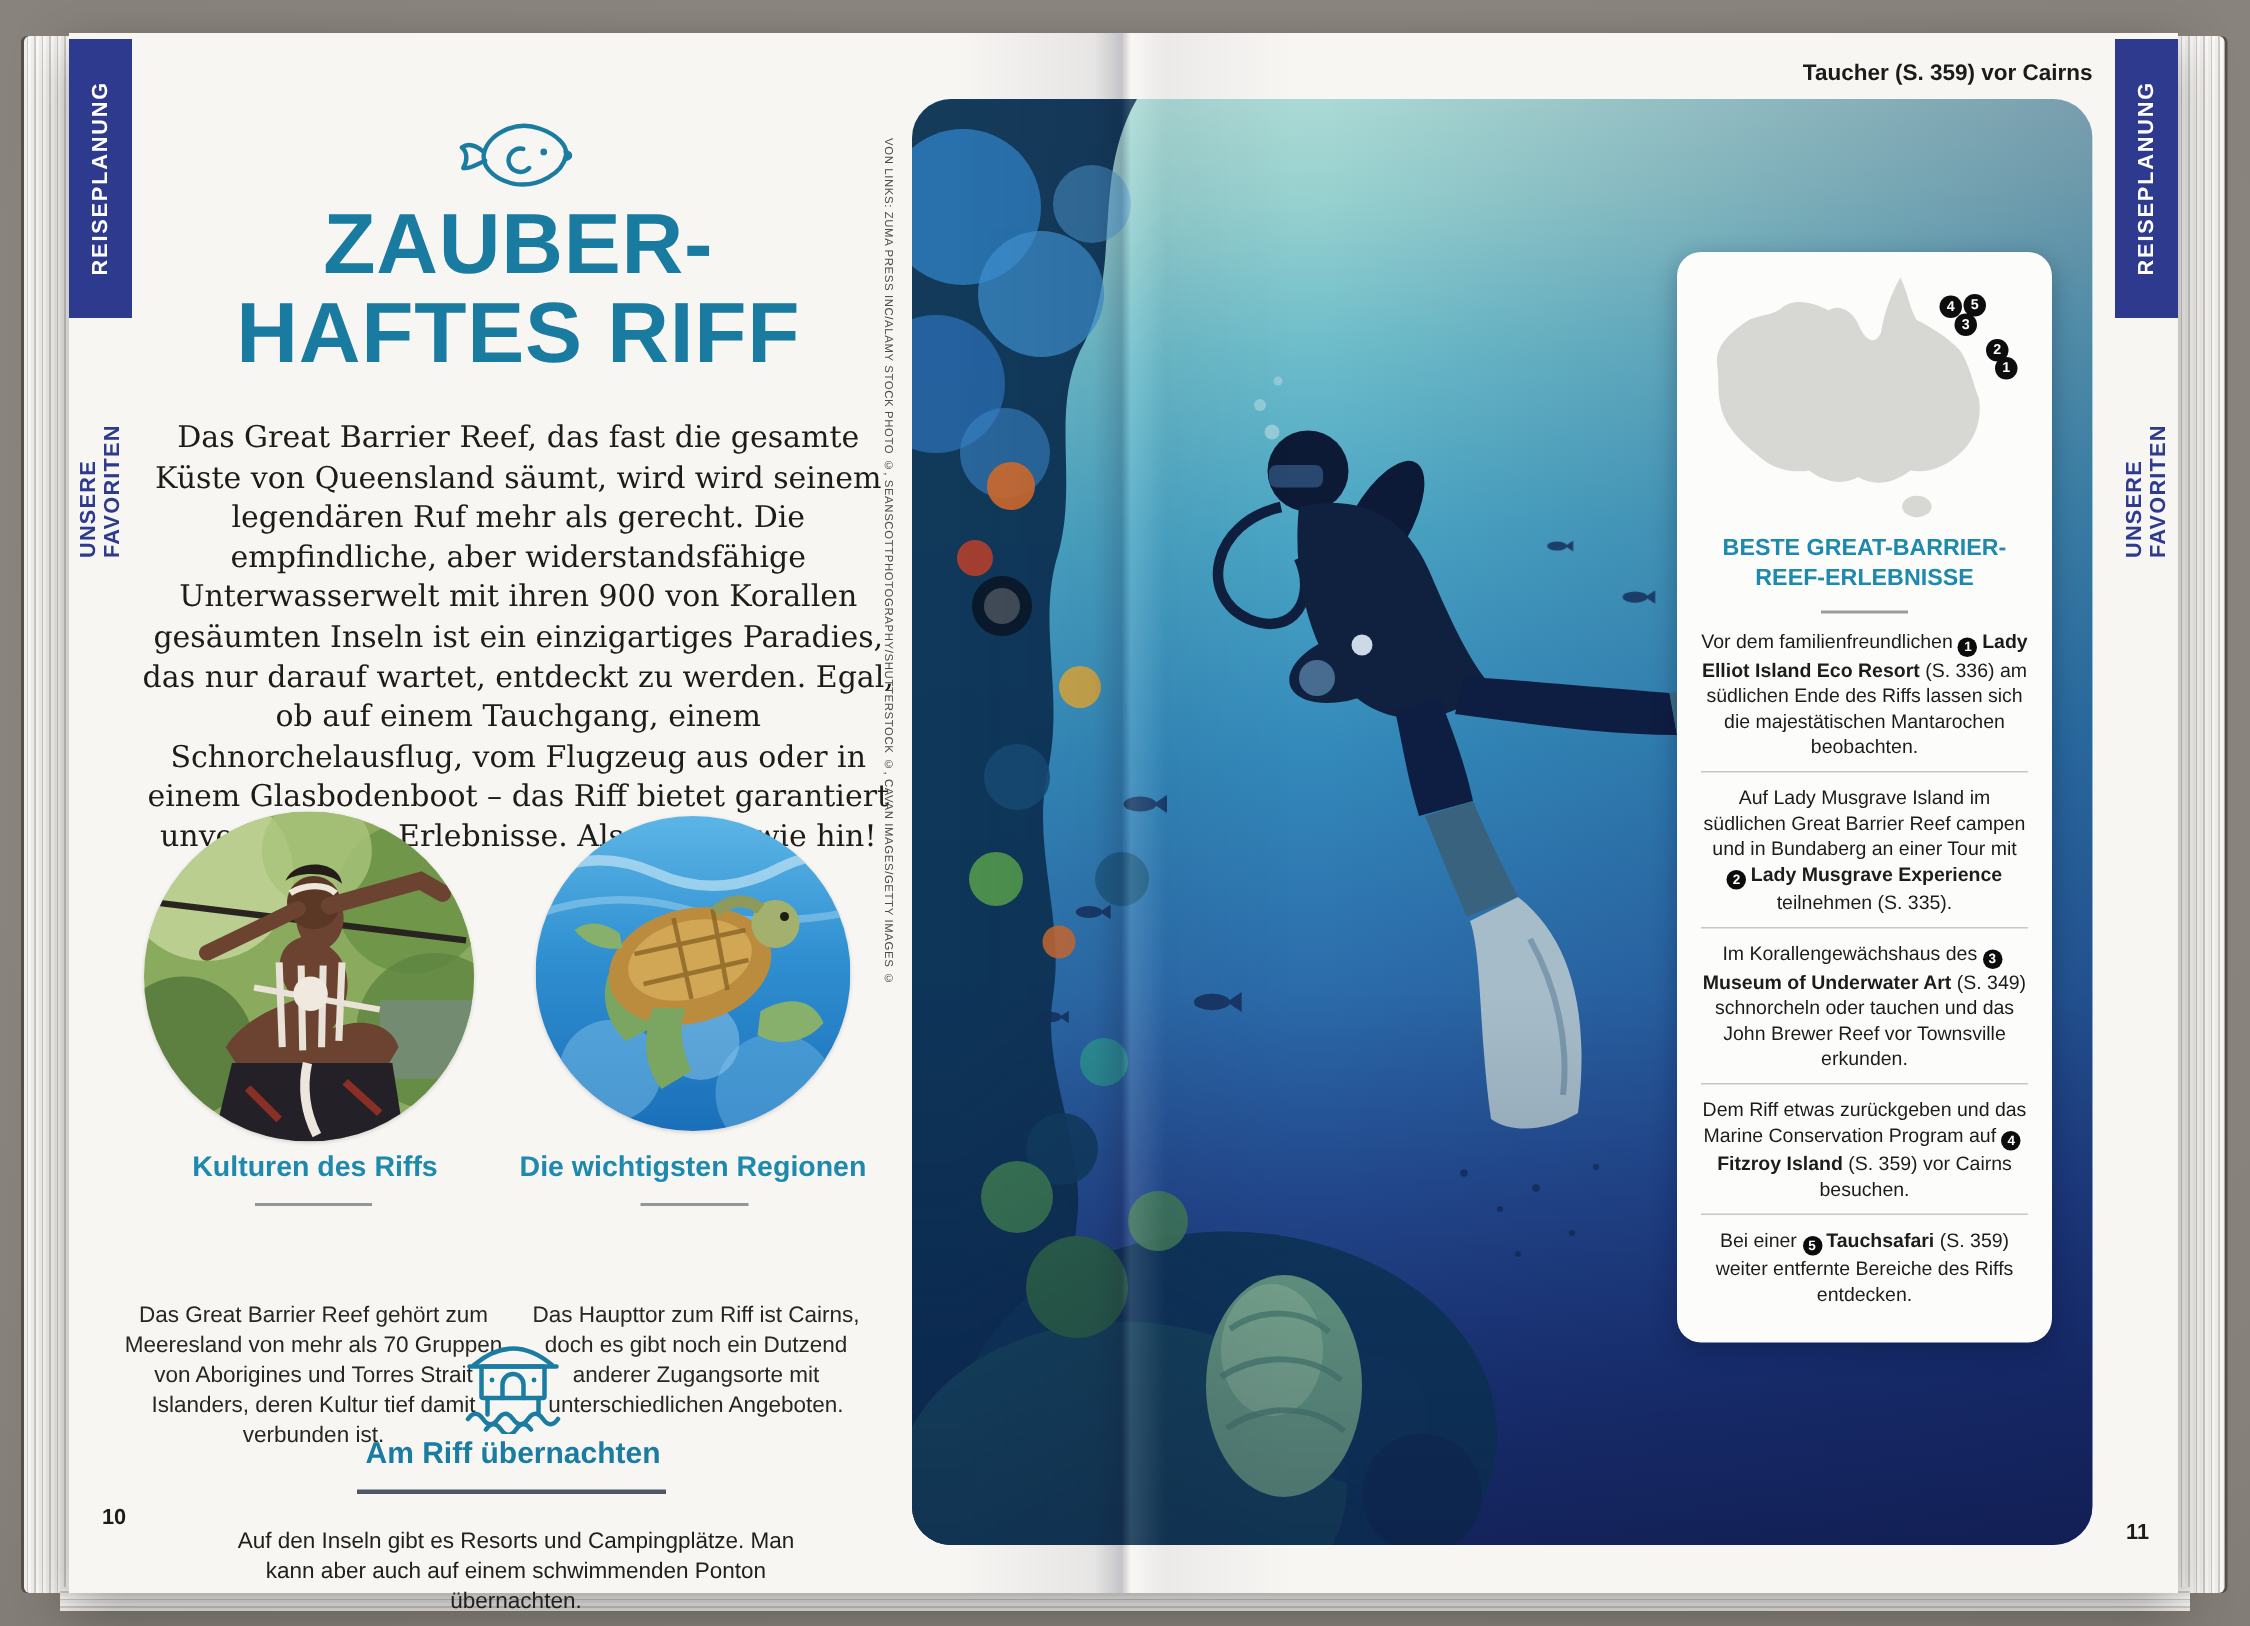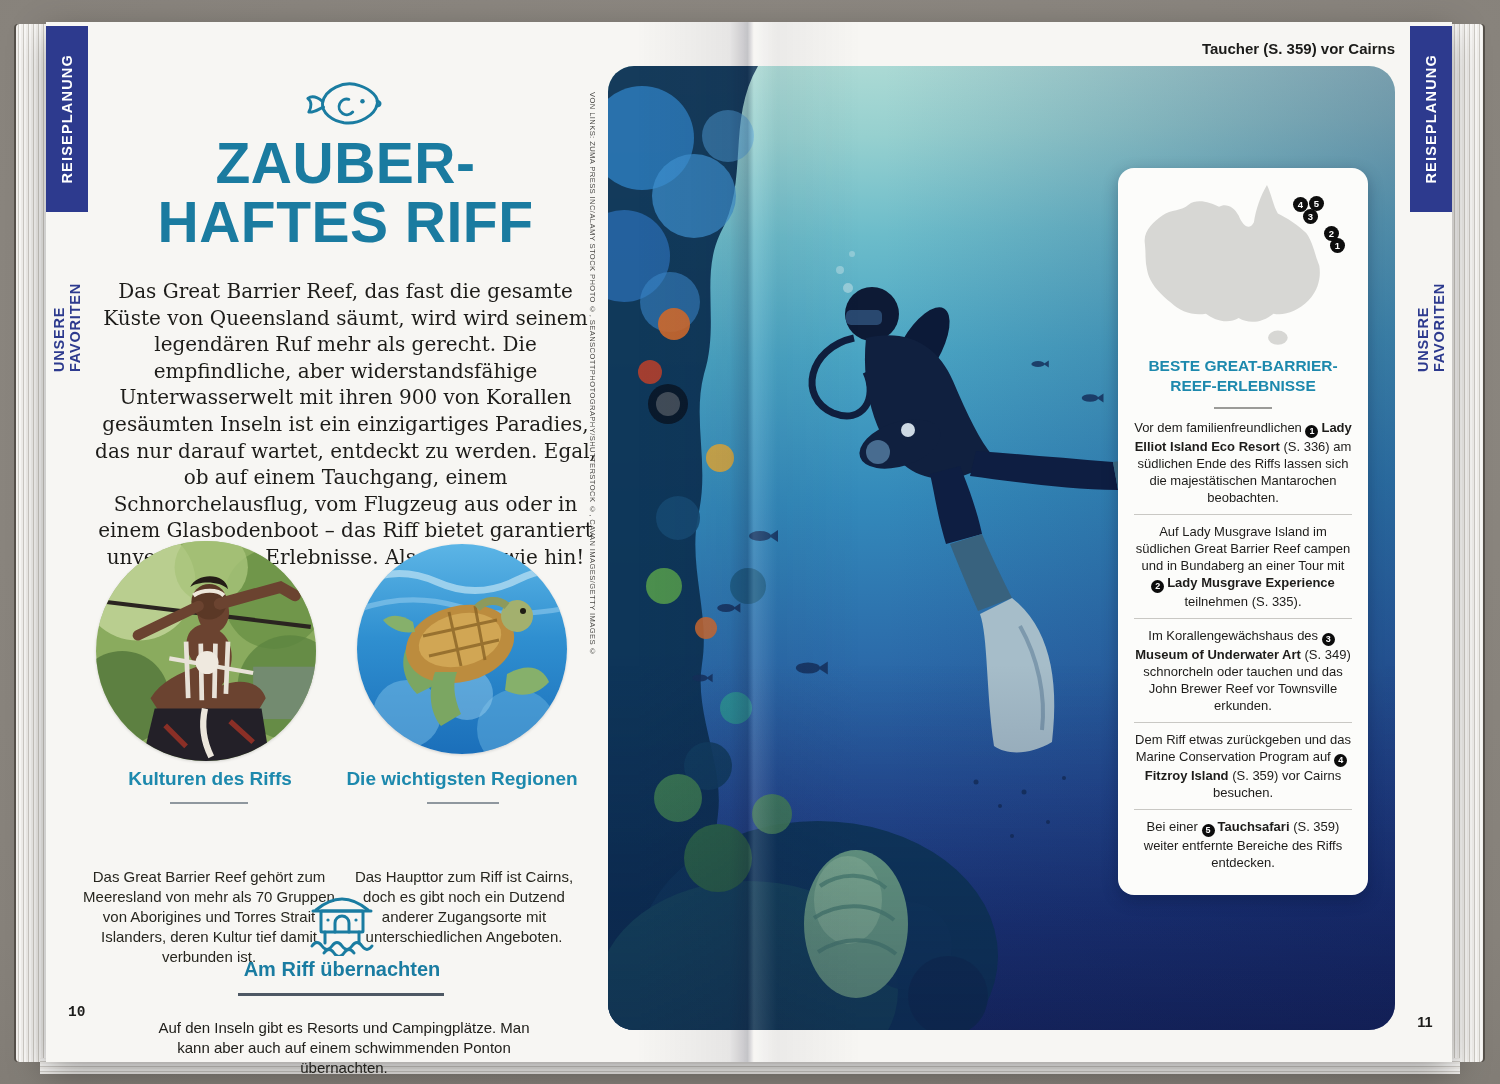--- a/index.html
+++ b/index.html
@@ -43,21 +43,21 @@
   .rule-1{left:170px;top:802px;width:78px;}
   .rule-2{left:427px;top:802px;width:72px;}
   .feat-p{position:absolute;top:852px;text-align:center;font-size:15px;line-height:1.33;color:#27261f;}
   .feat-p1{left:76px;width:266px;}
   .feat-p2{left:350px;width:228px;}
   .hut-icon{position:absolute;left:306px;top:886px;width:72px;height:70px;}
   .stay-h{position:absolute;left:172px;top:958px;width:340px;text-align:center;color:#1a7ca1;font-weight:800;font-size:20px;}
   .stay-rule{left:238px;top:993px;width:206px;height:2.5px;background:#4e5864;}
   .stay-p{position:absolute;left:148px;top:1003px;width:392px;text-align:center;font-size:15px;line-height:1.32;color:#21201c;}
   .pagenum{position:absolute;font-size:14.5px;font-weight:bold;color:#1c1c1a;z-index:45;}
-  .pagenum-left{left:68px;top:1004px;font-family:Liberation Mono, monospace;}
+  .pagenum-left{left:68px;top:1004px;}
   .pagenum-right{left:1408px;top:1014px;width:34px;text-align:center;}
   
   .caption{position:absolute;left:990px;top:40px;width:405px;text-align:right;font-size:15px;font-weight:bold;color:#1b1b19;z-index:30;}
   .credit{position:absolute;left:588px;top:92px;height:540px;writing-mode:vertical-rl;
           font-size:7.6px;letter-spacing:0.4px;color:#4b4a47;z-index:30;white-space:nowrap;}
   .photo{position:absolute;left:608px;top:66px;width:787px;height:964px;border-radius:26px;overflow:hidden;z-index:10;
          background:linear-gradient(178deg,#aedbd5 0%,#96d0cf 8%,#6cbcca 18%,#4aa5c4 30%,#3389ba 45%,#2c6dab 60%,#264f97 75%,#1e3a82 88%,#1b2f6f 100%);}
   .photo svg{display:block;width:100%;height:100%;}
   
   .card{position:absolute;left:1118px;top:168px;width:250px;height:727px;background:#fcfcfa;border-radius:16px;

